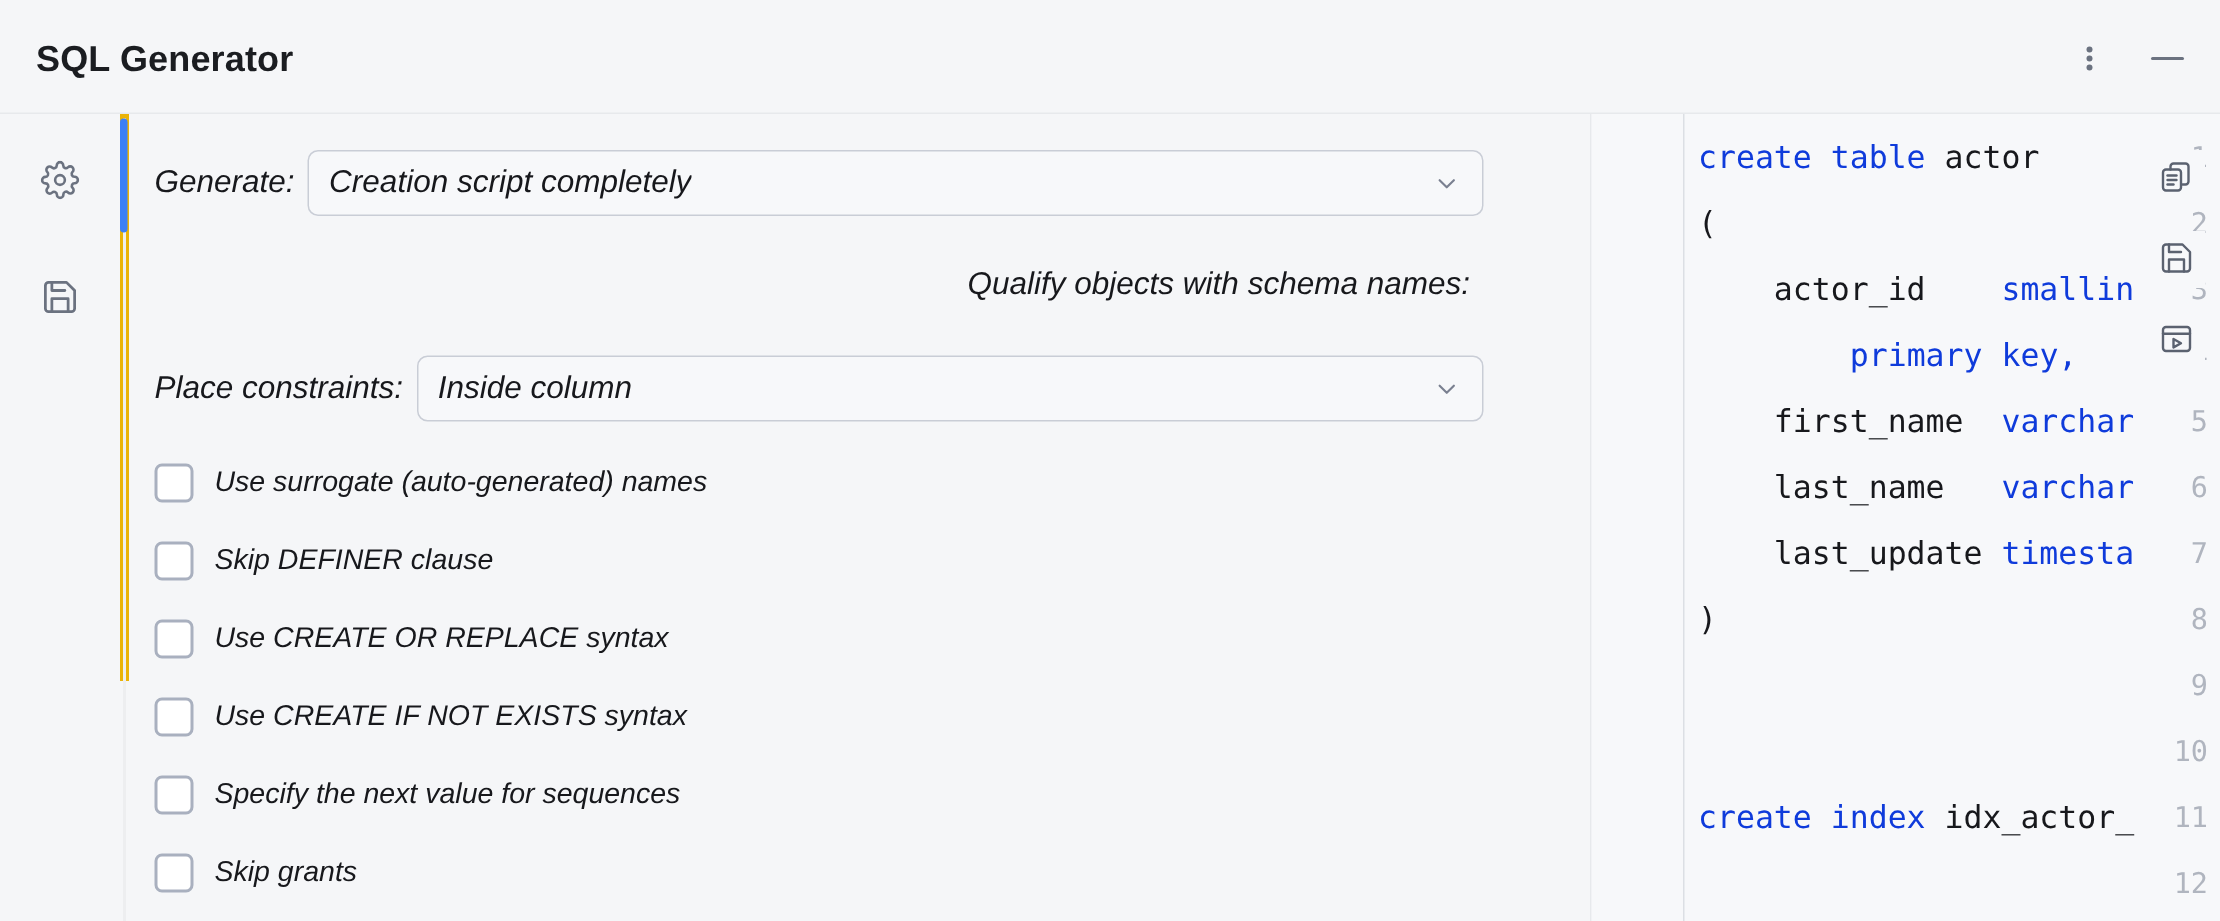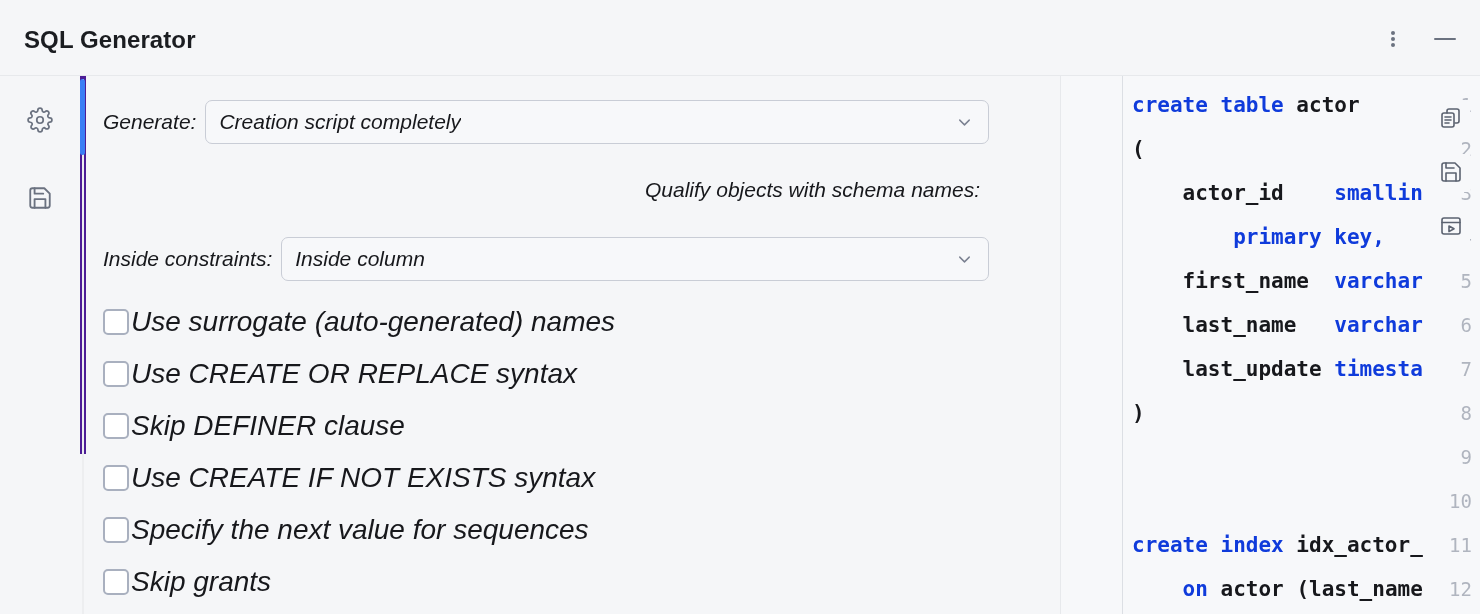--- a/index.html
+++ b/index.html
@@ -9,21 +9,21 @@
     height: 614px;
     overflow: hidden;
     background: #f5f6f8;
     font-family: "Liberation Sans", sans-serif;
   }
 
   .app {
     position: relative;
     width: 1480px;
     height: 454px;
-    background: #4c1d95;
+    background: #eab308;
   }
 
   
   .header {
     position: absolute;
     left: 0; top: 0;
     width: 1480px; height: 76px;
     background: #f5f6f8;
     border-bottom: 1px solid #e7e9ec;
   }
@@ -174,23 +174,23 @@
 
   .checkbox {
     width: 26px; height: 26px;
     flex: 0 0 26px;
     background: #ffffff;
     border: 2px solid #a9b0bf;
     border-radius: 5px;
   }
 
   .check-label {
-    font-size: 28px;
+    font-size: 19px;
     color: #17181c;
-    margin-left: 2px;
+    margin-left: 14px;
     white-space: nowrap;
   }
 
   
   .code-pane {
     position: absolute;
     left: 1060px; top: 76px;
     width: 420px; height: 538px;
     background: #f7f8fa;
     border-left: 1px solid #e7e9ec;
@@ -214,21 +214,20 @@
     font-size: 19px;
     color: #b0b5bf;
     line-height: 22px;
   }
 
   .code-lines {
     position: absolute;
     left: 63px; top: 0;
     width: 357px; height: 538px;
     overflow: hidden;
-    font-weight: bold;
   }
 
   .code-line {
     position: absolute;
     left: 8px;
     font-family: "DejaVu Sans Mono", monospace;
     font-size: 21px;
     line-height: 22px;
     white-space: pre;
     color: #17181c;
@@ -310,43 +309,43 @@
             </svg>
         </span>
       </div>
     </div>
 
     <div class="field-row r1">
       <span class="field-label">Qualify objects with schema names:</span>
     </div>
 
     <div class="field-row r2">
-      <span class="field-label">Inside constraints:</span>
+      <span class="field-label">Place constraints:</span>
       <div class="combo">
         <span class="combo-value">Inside column</span>
         <span class="combo-arrow">
           <svg width="19" height="19" viewBox="0 0 24 24" fill="none" stroke="#7a8090" stroke-width="1.8" stroke-linecap="round" stroke-linejoin="round">
               <polyline points="6 9 12 15 18 9"></polyline>
             </svg>
         </span>
       </div>
     </div>
 
     <div class="checklist">
       <div class="check-row">
         <span class="checkbox"></span>
         <span class="check-label">Use surrogate (auto-generated) names</span>
       </div>
       <div class="check-row">
         <span class="checkbox"></span>
+        <span class="check-label">Skip DEFINER clause</span>
+      </div>
+      <div class="check-row">
+        <span class="checkbox"></span>
         <span class="check-label">Use CREATE OR REPLACE syntax</span>
-      </div>
-      <div class="check-row">
-        <span class="checkbox"></span>
-        <span class="check-label">Skip DEFINER clause</span>
       </div>
       <div class="check-row">
         <span class="checkbox"></span>
         <span class="check-label">Use CREATE IF NOT EXISTS syntax</span>
       </div>
       <div class="check-row">
         <span class="checkbox"></span>
         <span class="check-label">Specify the next value for sequences</span>
       </div>
       <div class="check-row">
@@ -377,21 +376,20 @@
         <div class="code-line" style="top: 18px;"><span class="kw">create table</span><span> actor</span></div>
         <div class="code-line" style="top: 62px;"><span>(</span></div>
         <div class="code-line" style="top: 106px;"><span>    actor_id    </span><span class="kw">smallin</span></div>
         <div class="code-line" style="top: 150px;"><span>        </span><span class="kw">primary key</span><span class="kw">,</span></div>
         <div class="code-line" style="top: 194px;"><span>    first_name  </span><span class="kw">varchar</span></div>
         <div class="code-line" style="top: 238px;"><span>    last_name   </span><span class="kw">varchar</span></div>
         <div class="code-line" style="top: 282px;"><span>    last_update </span><span class="kw">timesta</span></div>
         <div class="code-line" style="top: 326px;"><span>)</span></div>
         <div class="code-line" style="top: 414px;"></div>
         <div class="code-line" style="top: 458px;"><span class="kw">create index</span><span> idx_actor_</span></div>
-        <div class="code-line" style="top: 502px;"><span>    </span><span class="kw">on</span><span> actor (last_name</span></div>
       </div>
 
     <div class="code-toolbar">
       <button class="tool-btn">
         <span>
           <svg width="24" height="24" viewBox="0 0 24 24" fill="none" stroke="#5b6270" stroke-width="1.6" stroke-linecap="round" stroke-linejoin="round">
             <rect x="3" y="7" width="12" height="14" rx="2"></rect>
             <path d="M8 7V5a2 2 0 0 1 2-2h8a2 2 0 0 1 2 2v10a2 2 0 0 1-2 2h-2"></path>
             <line x1="6" y1="11" x2="12" y2="11"></line>
             <line x1="6" y1="14" x2="12" y2="14"></line>

